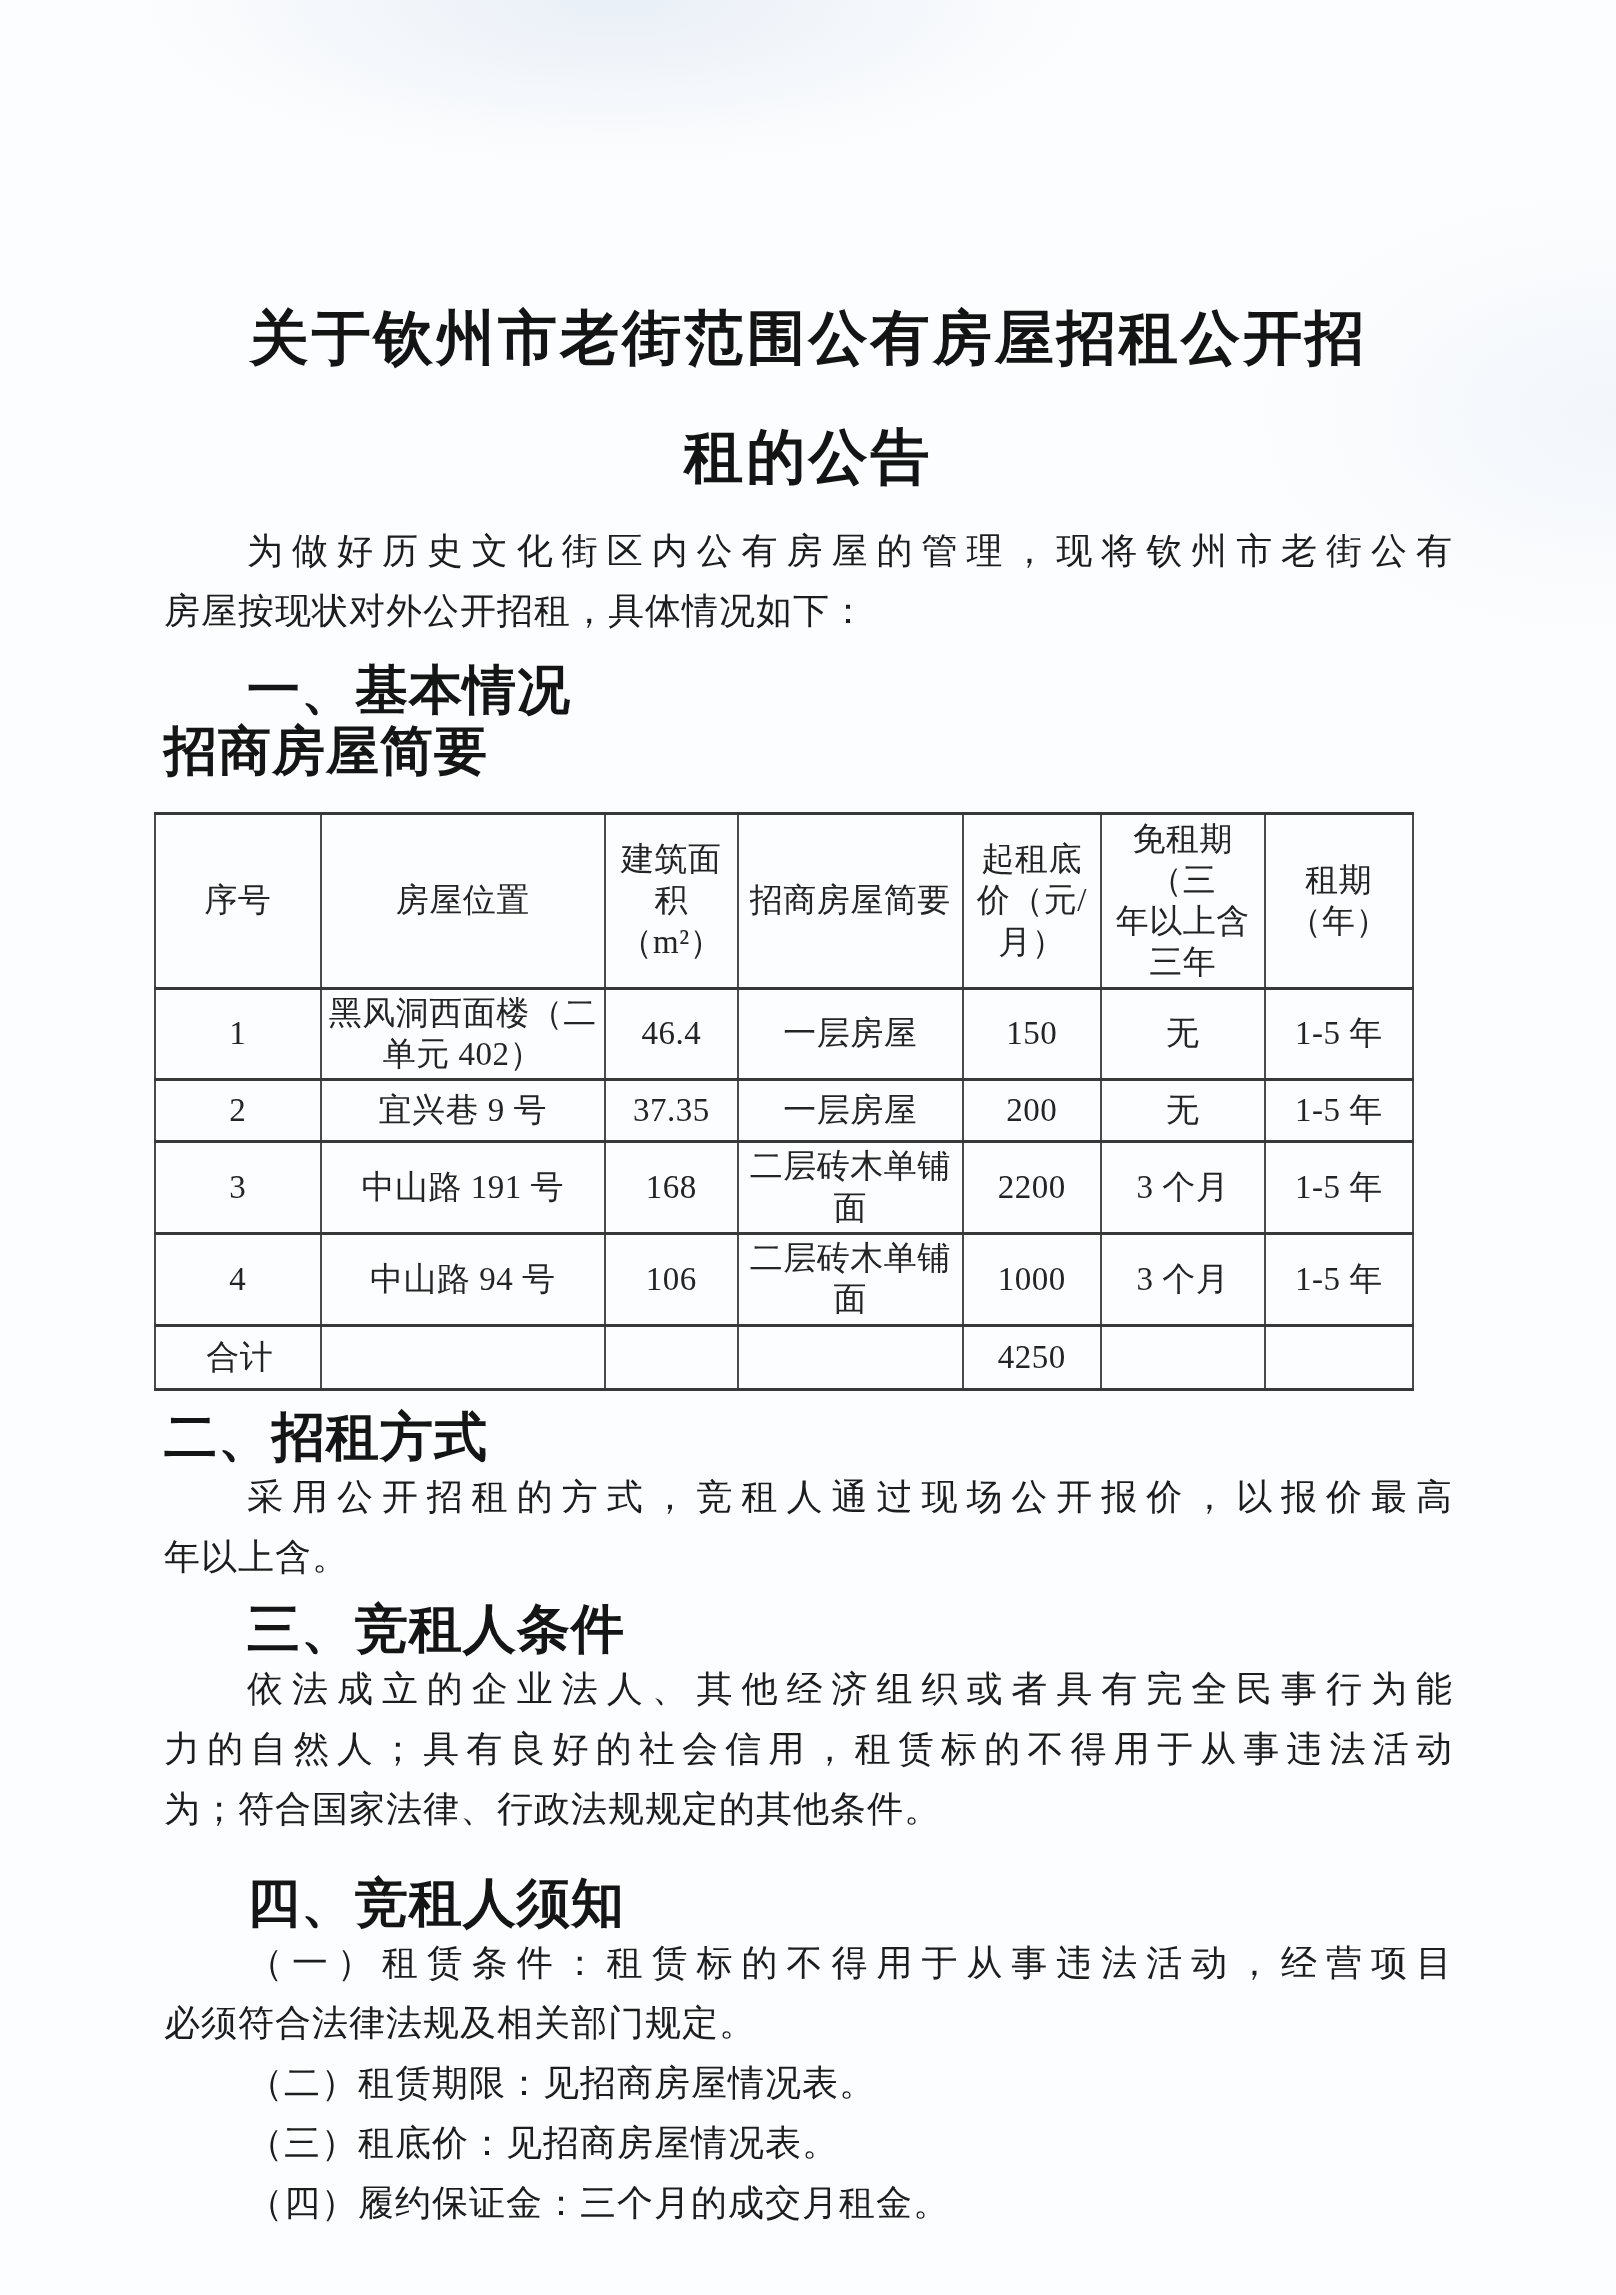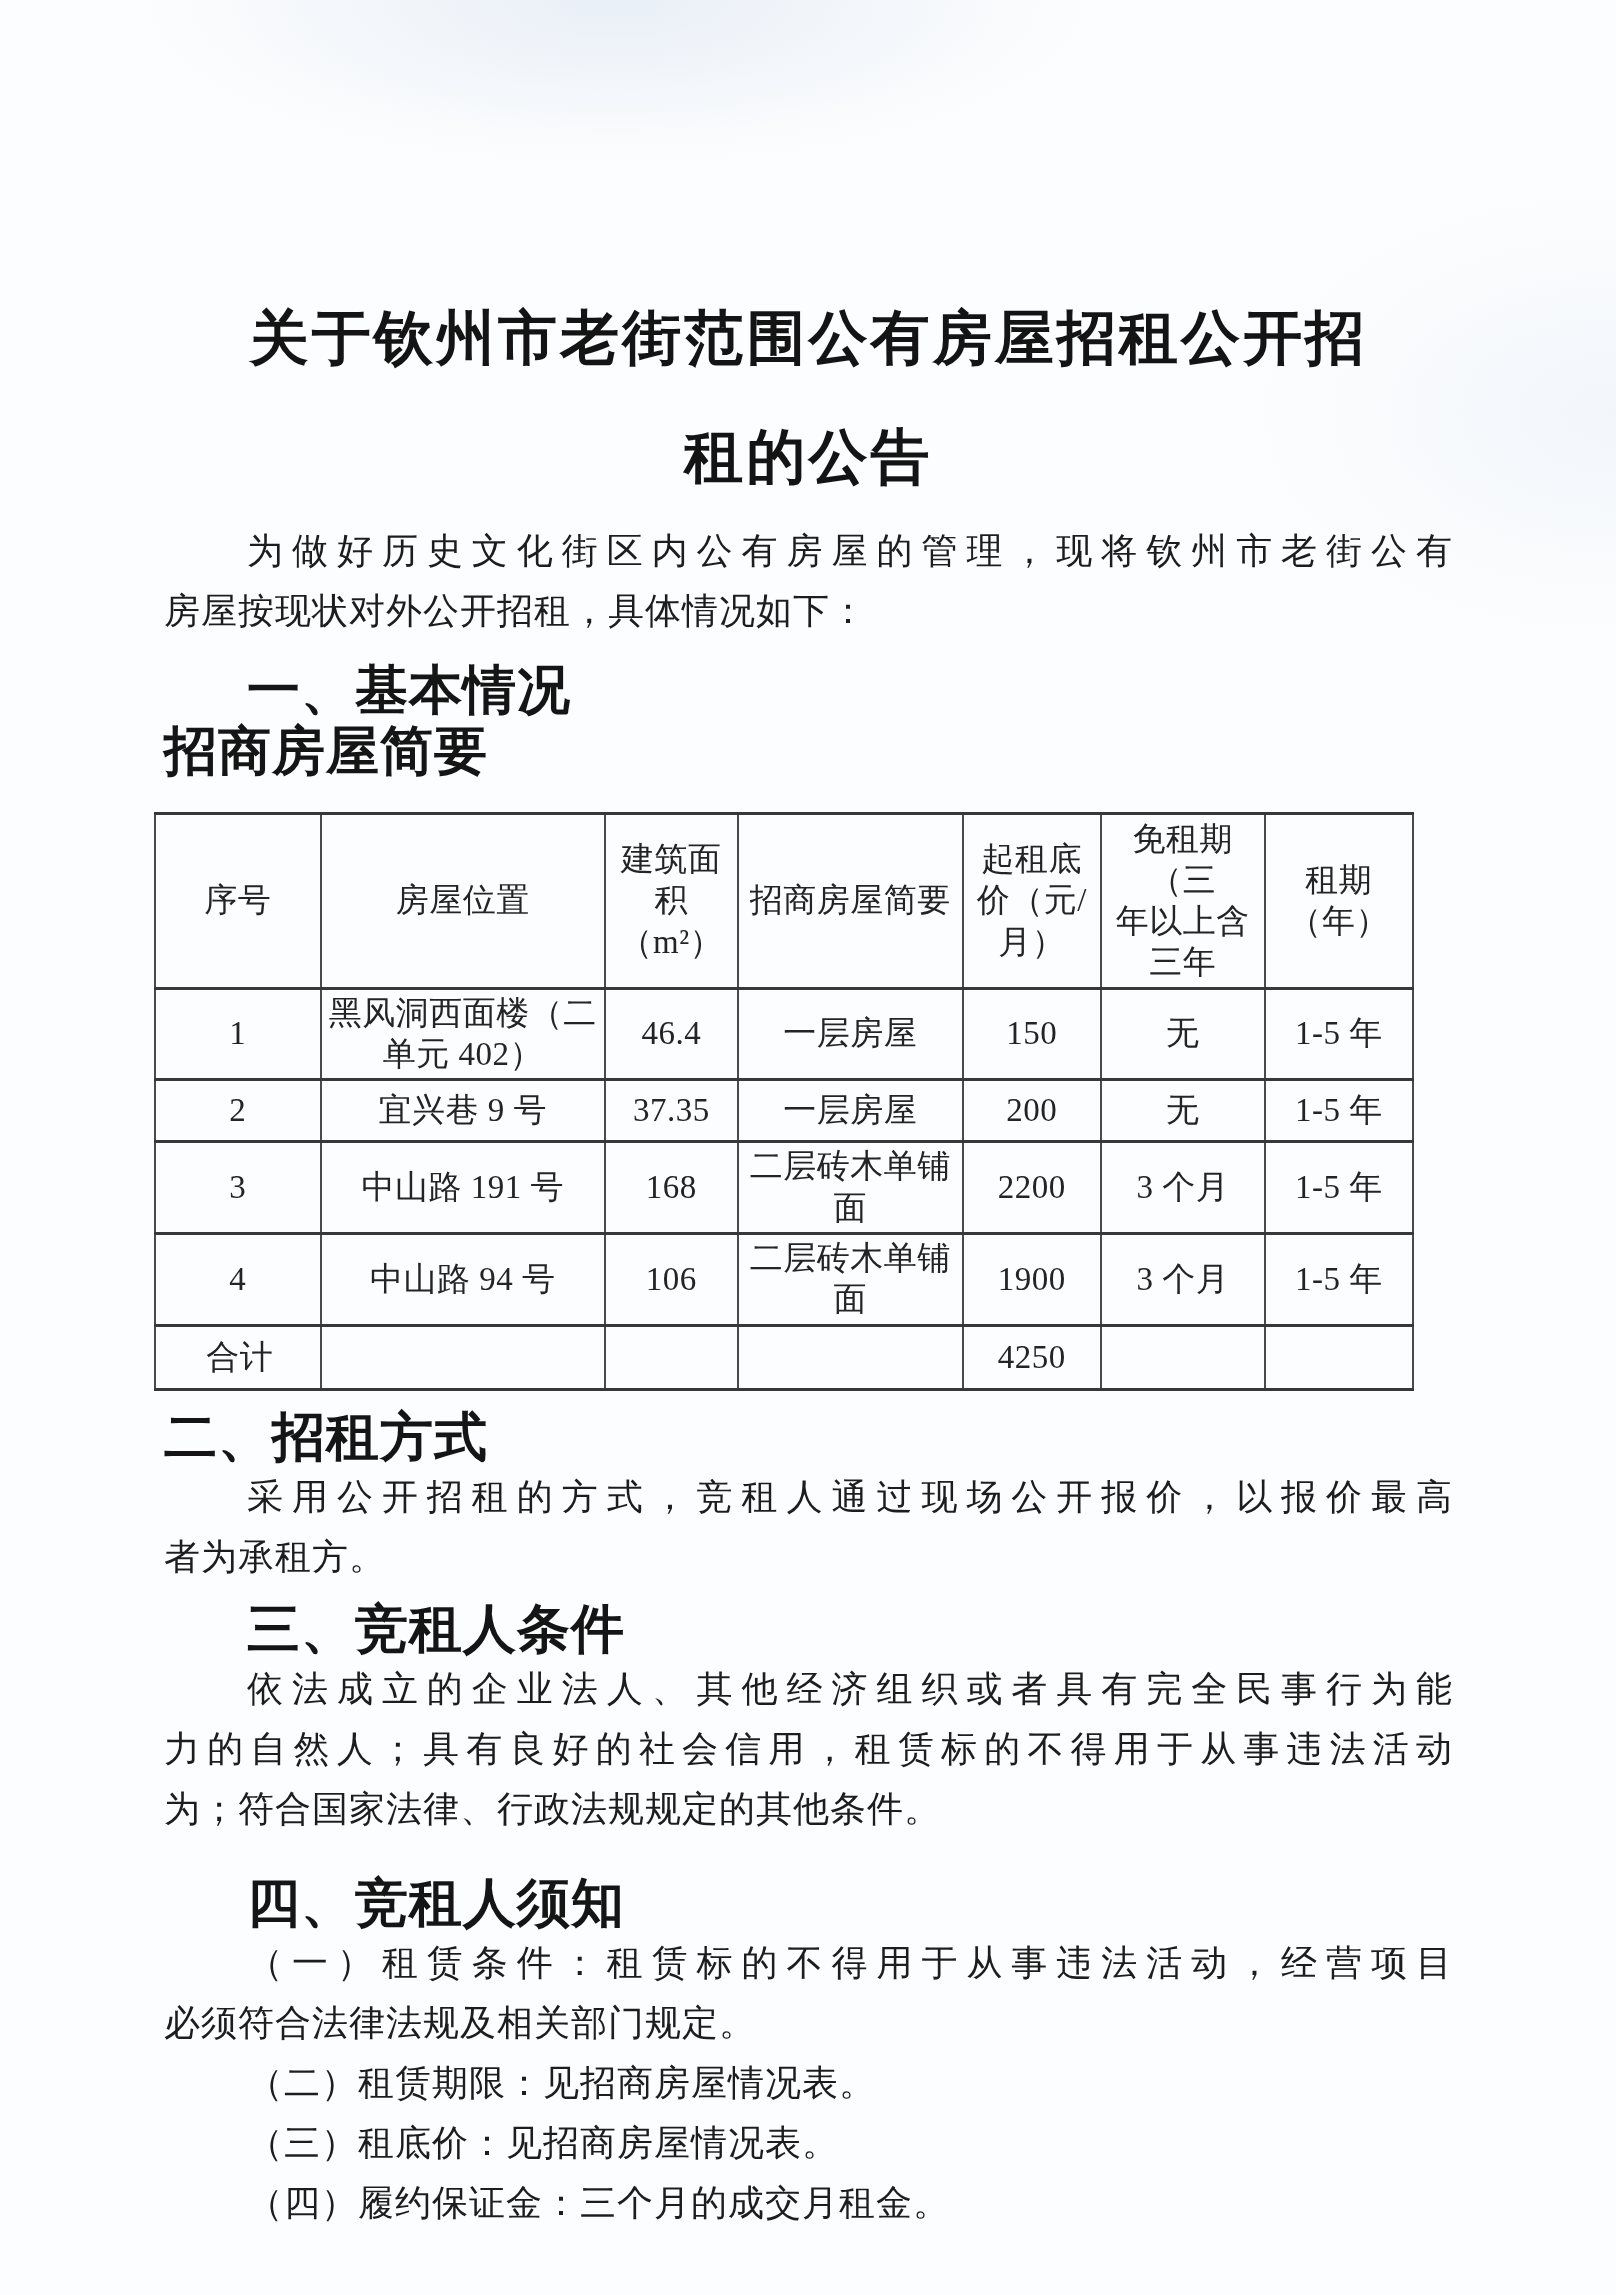--- a/index.html
+++ b/index.html
@@ -138,40 +138,40 @@
           <td>2200</td>
           <td>3 个月</td>
           <td>1-5 年</td>
         </tr>
         <tr class="r4">
           <td>4</td>
           <td>中山路 94 号</td>
           <td>106</td>
           <td>二层砖木单铺
 面</td>
-          <td>1900</td>
+          <td>1000</td>
           <td>3 个月</td>
           <td>1-5 年</td>
         </tr>
         <tr class="rtot">
           <td class="total-label">合计</td>
           <td></td>
           <td></td>
           <td></td>
           <td>4250</td>
           <td></td>
           <td></td>
         </tr>
       </tbody>
     </table>
 
     <div class="h h-method">二、招租方式</div>
     <div>
       <div class="line j ind">采用公开招租的方式，竞租人通过现场公开报价，以报价最高</div>
-      <div class="line">者为承租方。</div>
+      <div class="line">年以上含。</div>
     </div>
 
     <div class="h h-conditions ind">三、竞租人条件</div>
     <div>
       <div class="line j ind">依法成立的企业法人、其他经济组织或者具有完全民事行为能</div>
       <div class="line j">力的自然人；具有良好的社会信用，租赁标的不得用于从事违法活动</div>
       <div class="line">为；符合国家法律、行政法规规定的其他条件。</div>
     </div>
 
     <div class="h h-notice ind">四、竞租人须知</div>

